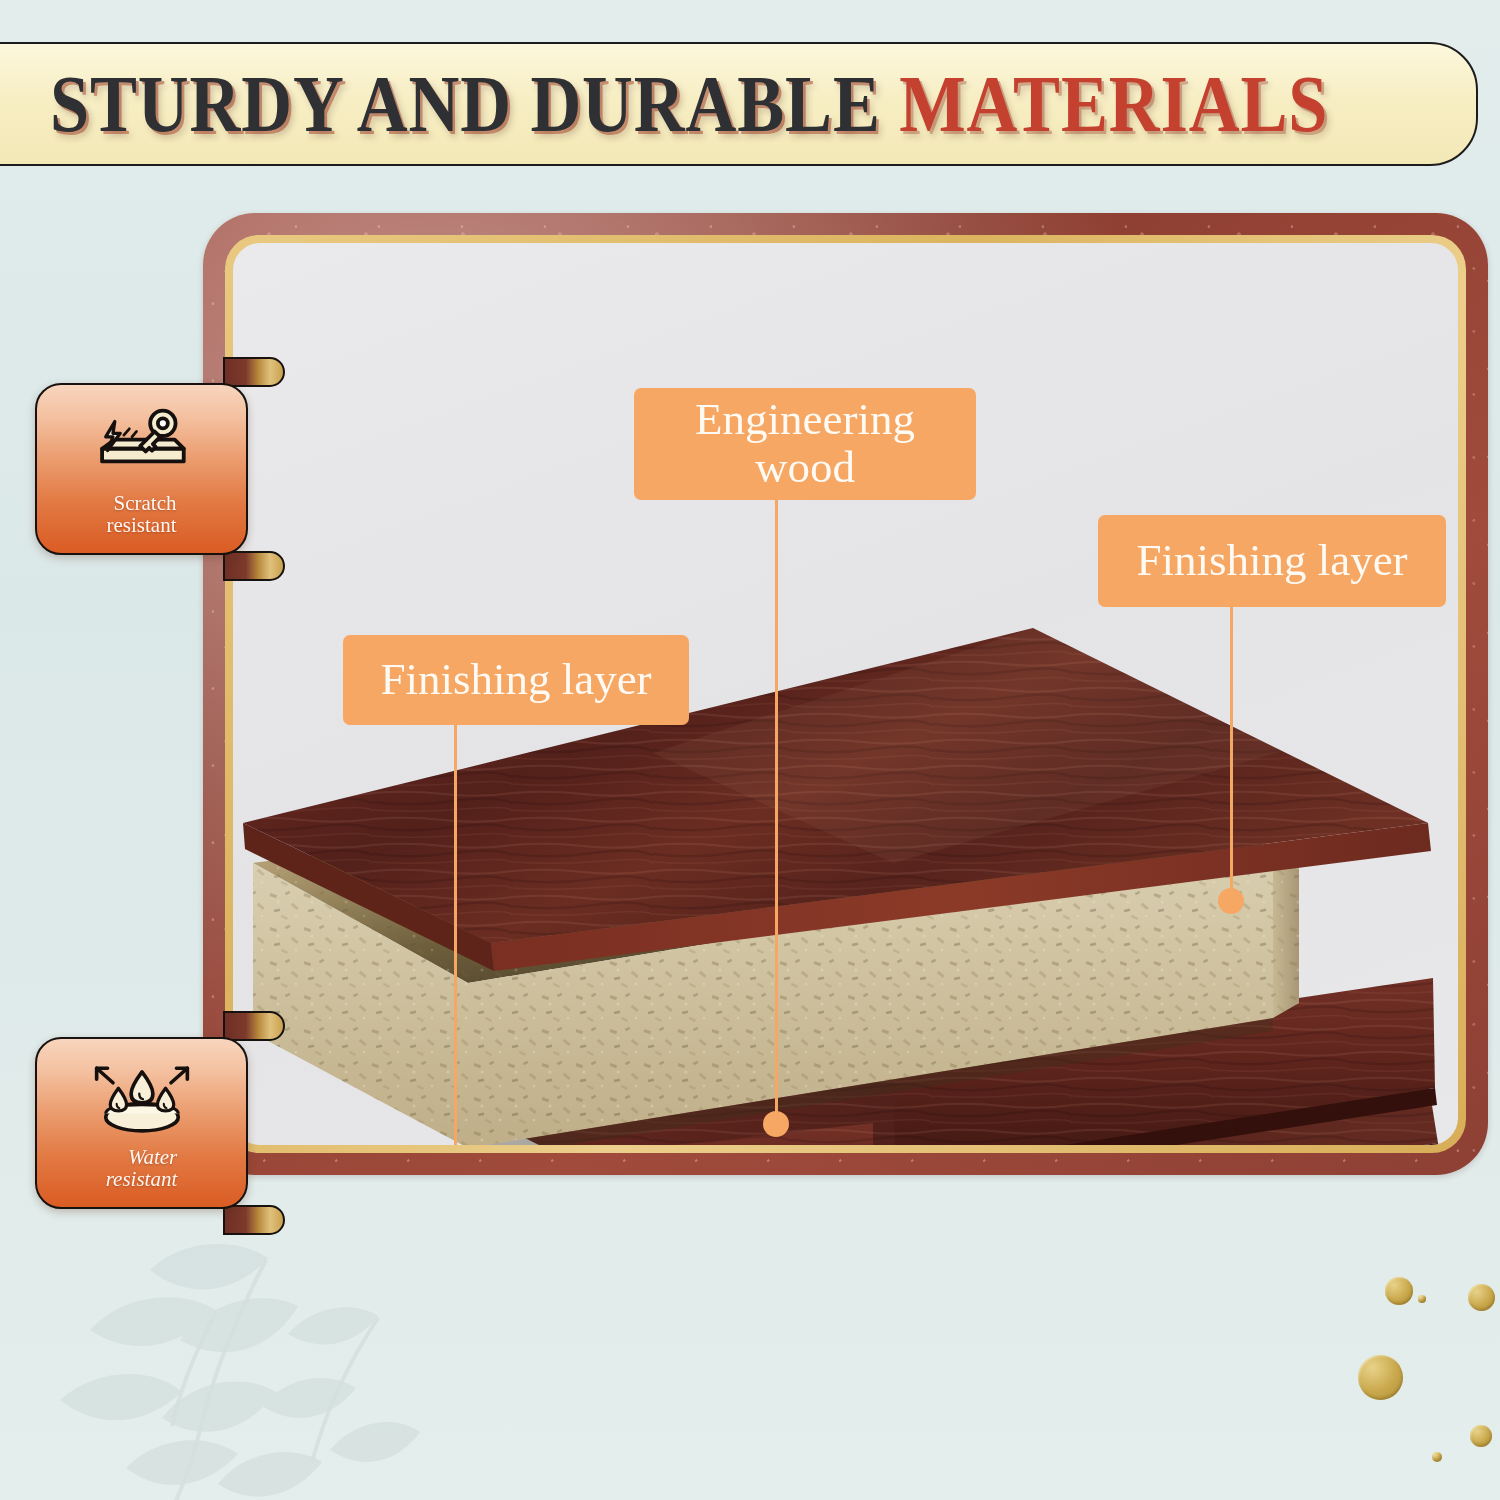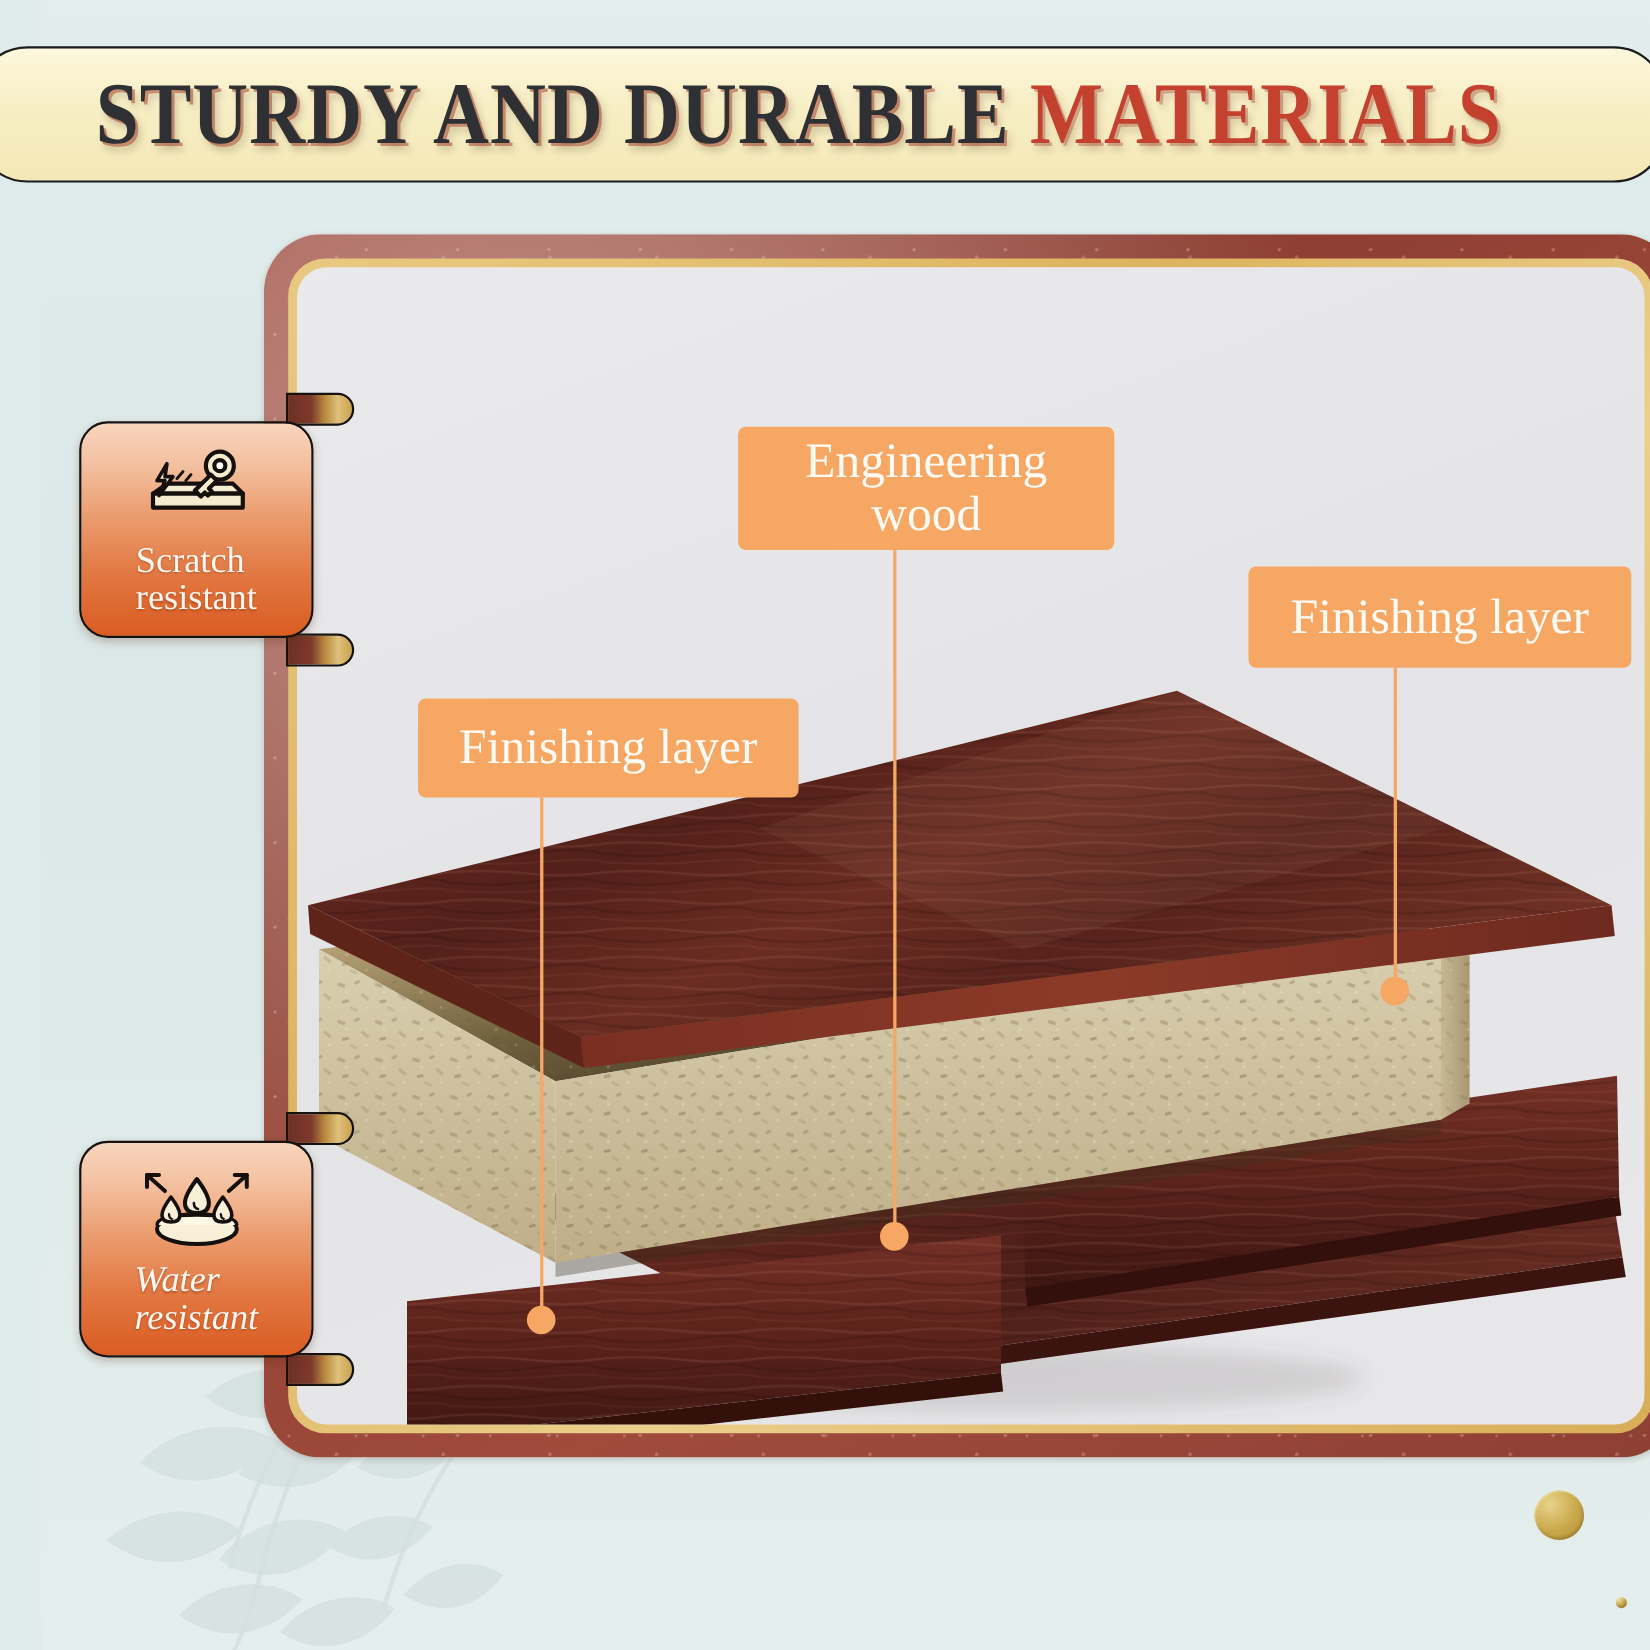--- a/index.html
+++ b/index.html
@@ -9,21 +9,20 @@
     background: #dfeaea;
     position: relative;
     overflow: hidden;
   }
 
   
   #page {
     position:absolute; inset:0;
     background:
       linear-gradient(180deg,#e2edec 0%, #dbe8e8 40%, #e4eeec 100%);
-    margin-left: 37px;
   }
 
   
   .leaf-watermark {
     position:absolute;
     opacity:.55;
     pointer-events:none;
   }
 
   
@@ -64,21 +63,21 @@
   }
   #header-title .red {
     color:#c4412f;
     text-shadow: 3px 3px 0 rgba(150,60,40,.35), 5px 6px 7px rgba(110,55,40,.22);
   }
 
   
   #frame {
     position:absolute;
     left:203px; top:213px;
-    width:1285px; height:1112px;
+    width:1285px; height:962px;
     border-radius:52px;
     background:
       radial-gradient(circle at 18% 22%, rgba(255,255,255,.45) 0%, rgba(255,255,255,0) 55%),
       linear-gradient(145deg,#9a4336 0%, #8d3e31 30%, #a04b3c 65%, #8e4034 100%);
     box-shadow: 0 2px 6px rgba(60,30,20,.18);
     overflow:hidden;
   }
   
   #frame::before{
     content:"";
@@ -135,23 +134,23 @@
     border-radius:0 16px 16px 0;
     background: linear-gradient(90deg,#6e2f26 0%, #7d3a2c 36%, #b98b3e 58%, #e0c07c 78%, #c9a24f 100%);
     z-index:1;
   }
   .badge-fold.top { top:-26px; height:30px; }
   .badge-fold.bottom { bottom:-26px; height:30px; }
 
   .badge-icon { width:110px; height:78px; margin-bottom:8px; }
   .badge-label {
     color:#fff8f2;
-    font-size:33px;
+    font-size:21px;
     line-height:1.04;
-    text-align:left;
+    text-align:right;
     text-shadow:0 1px 2px rgba(120,45,15,.45);
     font-family:"Liberation Serif","DejaVu Serif",serif;
   }
 
   
   .callout {
     position:absolute;
     background:#f5a763;
     border-radius:7px;
     color:#fffaf4;

